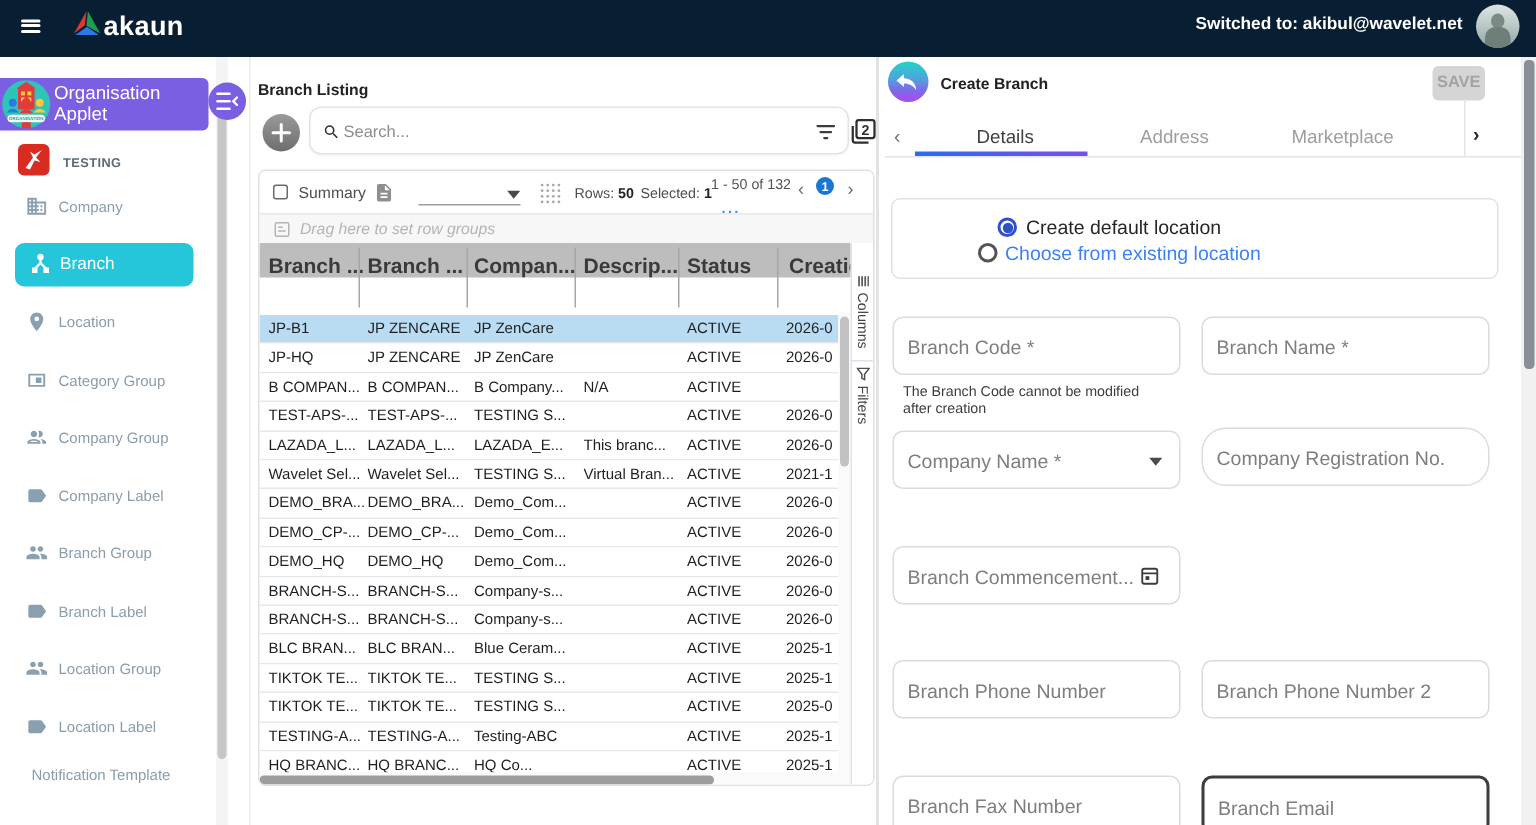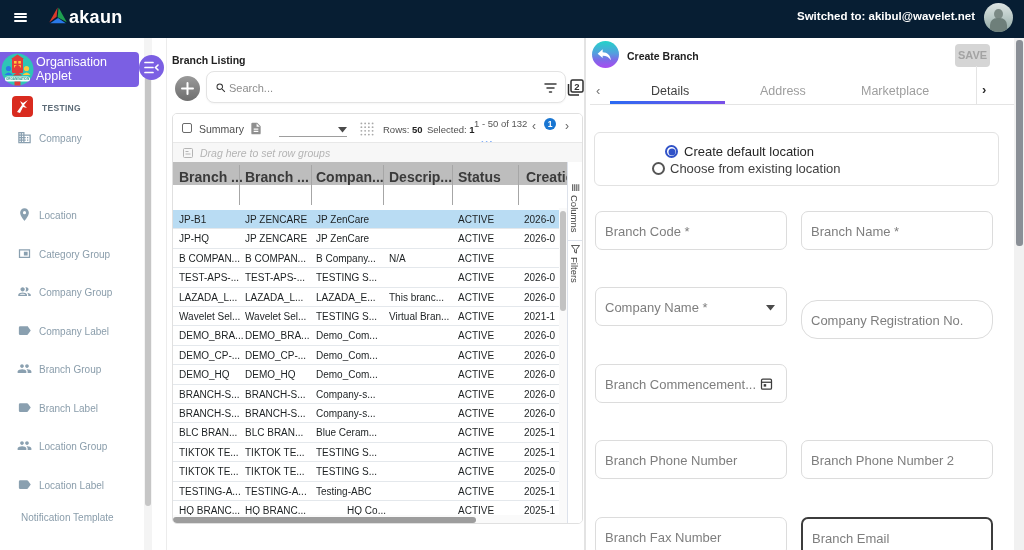--- a/index.html
+++ b/index.html
@@ -139,20 +139,31 @@
           <path d="M5 16 L10 9 L8 5 L11 7 L16 4 L12 9 L15 12 L11 11 L8 17 Z" fill="#fff"></path>
         </svg>
   </div>
   <div class="sbitem" style="top:65px; left:42px; font-size:8.5px; font-weight:bold; color:#5d6b77; letter-spacing:0.3px;">TESTING</div>
 
   <svg class="sbicon" style="top:92px;" viewBox="0 0 24 24" fill="#8aa0b0">
         <path d="M12 7V3H2v18h20V7H12zM6 19H4v-2h2v2zm0-4H4v-2h2v2zm0-4H4V9h2v2zm0-4H4V5h2v2zm4 12H8v-2h2v2zm0-4H8v-2h2v2zm0-4H8V9h2v2zm0-4H8V5h2v2zm10 12h-8v-2h2v-2h-2v-2h2v-2h-2V9h8v10zm-2-8h-2v2h2v-2zm0 4h-2v2h2v-2z"></path>
       </svg>
   <div class="sbitem" style="top:95px;">Company</div>
 
+  <div id="branch-sel">
+    <svg style="position:absolute;left:9px;top:6px;" width="16" height="16" viewBox="0 0 24 24">
+          <g stroke="#fff" stroke-width="2.4" fill="none">
+            <path d="M12 7 V11 M12 11 L6.5 16.5 M12 11 L17.5 16.5"></path>
+          </g>
+          <circle cx="12" cy="5" r="3.2" fill="#fff"></circle>
+          <rect x="3.5" y="15.5" width="5.5" height="5.5" fill="#fff"></rect>
+          <rect x="15" y="15.5" width="5.5" height="5.5" fill="#fff"></rect>
+        </svg>
+    <div class="t">Branch</div>
+  </div>
 
   <svg class="sbicon" style="top:169px;" viewBox="0 0 24 24" fill="#8aa0b0">
         <path d="M12 2C8.13 2 5 5.13 5 9c0 5.25 7 13 7 13s7-7.75 7-13c0-3.87-3.13-7-7-7zm0 9.5a2.5 2.5 0 1 1 0-5 2.5 2.5 0 0 1 0 5z"></path>
       </svg>
   <div class="sbitem" style="top:172px;">Location</div>
 
   <svg class="sbicon" style="top:208px;" viewBox="0 0 24 24" fill="#8aa0b0">
         <path d="M3 5v14h18V5H3zm16 12H5V7h14v10zm-2-8h-6v6h6V9z"></path>
       </svg>
   <div class="sbitem" style="top:211px;">Category Group</div>
@@ -402,21 +413,21 @@
             <div class="gc" style="left:6px;width:66px;">TESTING-A...</div>
             <div class="gc" style="left:72px;width:68px;">TESTING-A...</div>
             <div class="gc" style="left:143px;width:70px;">Testing-ABC</div>
             <div class="gc" style="left:216px;width:66px;"></div>
             <div class="gc" style="left:285px;width:52px;">ACTIVE</div>
             <div class="gc" style="left:351px;width:42px;">2025-1</div>
           </div>
           <div class="grow" style="top:291.0px;">
             <div class="gc" style="left:6px;width:66px;">HQ BRANC...</div>
             <div class="gc" style="left:72px;width:68px;">HQ BRANC...</div>
-            <div class="gc" style="left:143px;width:70px;text-align:right;">HQ Co...</div>
+            <div class="gc" style="left:143px;width:70px;">HQ Co...</div>
             <div class="gc" style="left:216px;width:66px;"></div>
             <div class="gc" style="left:285px;width:52px;">ACTIVE</div>
             <div class="gc" style="left:351px;width:42px;">2025-1</div>
           </div>
         </div>
     <div id="vscroll">
           <div class="th"></div>
         </div>
     <div id="hscroll">
           <div class="th"></div>
@@ -453,37 +464,38 @@
   <div class="tab" style="left:392px; top:44px; color:#2c2c2c; font-weight:bold; font-size:13px;">›</div>
   <div id="tab-underline"></div>
   <div id="tabline"></div>
 
   <div id="radiobox">
     <div style="position:absolute;left:70px;top:12px;width:13px;height:13px;border-radius:50%;border:2px solid #3052c8;">
           <div style="position:absolute;left:50%;top:50%;width:7px;height:7px;border-radius:50%;background:#3052c8;transform:translate(-50%,-50%);"></div>
         </div>
     <div style="position:absolute;left:89px;top:11px;font-size:13px;color:#262626;">Create default location</div>
     <div style="position:absolute;left:57px;top:29px;width:13px;height:13px;border-radius:50%;border:2px solid #555;"></div>
-    <div style="position:absolute;left:75px;top:28px;font-size:13px;color:#404040;">Choose from existing location</div>
+    <div style="position:absolute;left:75px;top:28px;font-size:13px;color:#3b82f6;">Choose from existing location</div>
   </div>
 
   <div class="fld" style="left:5px; top:173px;">
         <div class="lab">Branch Code *</div>
       </div>
   <div class="fld" style="left:211px; top:173px;">
         <div class="lab">Branch Name *</div>
       </div>
+  <div id="helper">The Branch Code cannot be modified<br>after creation</div>
 
   <div class="fld" style="left:5px; top:249px;">
         <div class="lab">Company Name *</div>
     <svg style="position:absolute;left:170px;top:17px;" width="9" height="5.5" viewBox="0 0 10 6">
           <polygon points="0,0 10,0 5,6" fill="#4a4a4a"></polygon>
         </svg>
   </div>
-  <div class="fld" style="left:211px; top:262px;border-radius:16px;">
+  <div class="fld" style="left:211px; top:247px;border-radius:16px;">
         <div class="lab">Company Registration No.</div>
       </div>
 
   <div class="fld" style="left:5px; top:325.5px;">
         <div class="lab">Branch Commencement...</div>
     <svg style="position:absolute;left:163px;top:11px;" width="15" height="15" viewBox="0 0 24 24" fill="none" stroke="#3c3c3c" stroke-width="2">
           <rect x="4" y="5" width="16" height="16" rx="2"></rect>
           <line x1="4.5" y1="10" x2="19.5" y2="10"></line>
           <rect x="7.5" y="13" width="4" height="4" fill="#3c3c3c" stroke="none"></rect>
         </svg>

